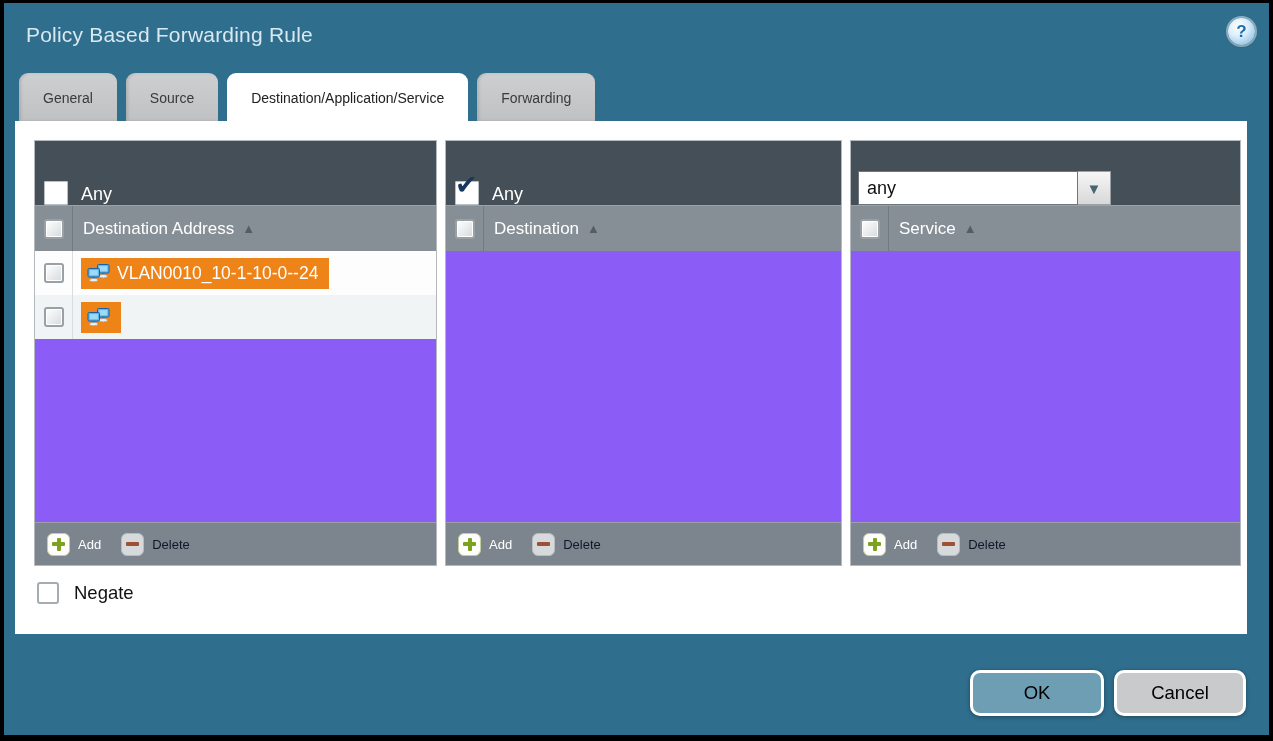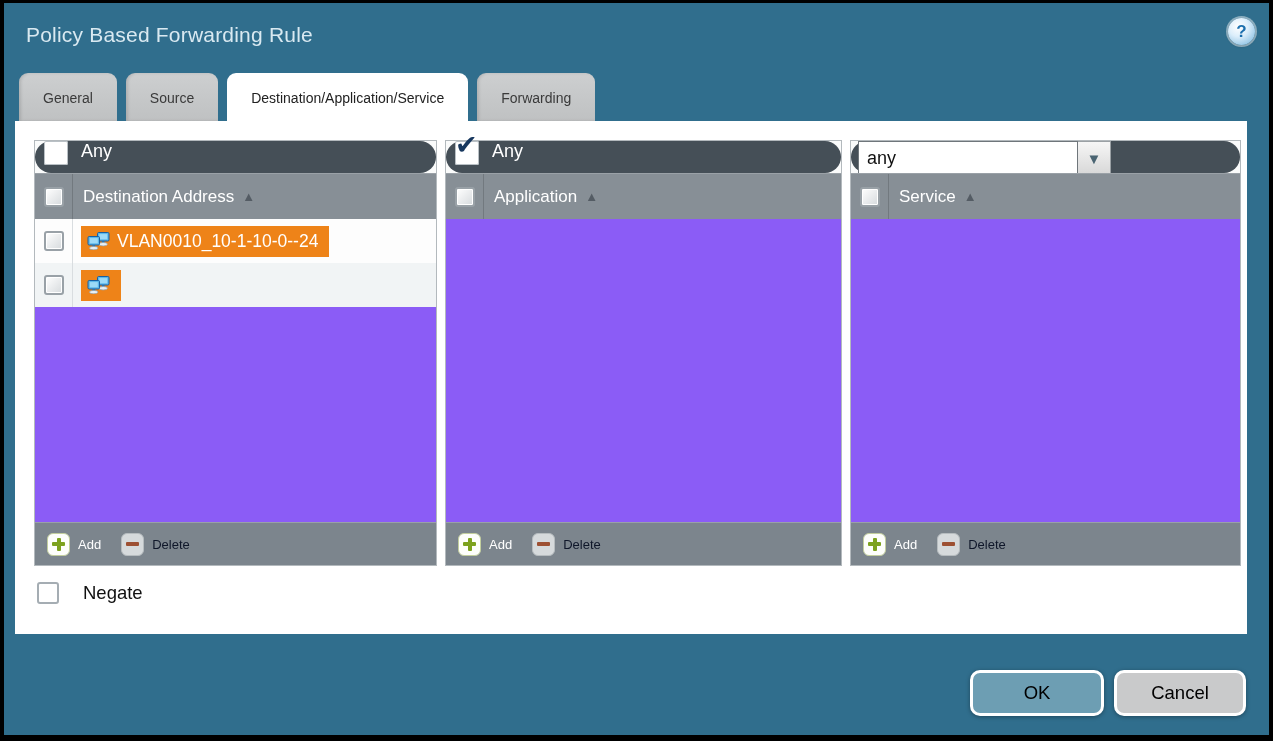--- a/index.html
+++ b/index.html
@@ -20,21 +20,21 @@
        background:linear-gradient(#cdcfd0,#bfc1c2); border-radius:9px 9px 0 0;
        box-shadow:inset 2px 0 3px rgba(0,0,0,.12); cursor:pointer; white-space:nowrap;}
   .tab.active{background:#fff; color:#222; box-shadow:none;}
 
   
   .content{position:absolute; left:11px; right:22px; top:118px; bottom:101px; background:#fff; z-index:2;}
   .cols{position:absolute; left:19px; right:6px; top:19px; height:426px; display:flex; gap:8px;}
   .col{border:1px solid #b3b9bd; display:flex; flex-direction:column; background:#fafbfb; box-sizing:border-box;}
   .col-dest{width:403px;} .col-apps{width:397px;} .col-svc{flex:1;}
 
-  .col-topbar{height:32px; background:#454f57; display:flex; align-items:flex-start; padding-left:9px; gap:13px; flex:none;border-radius:16px;}
+  .col-topbar{height:64px; background:#454f57; display:flex; align-items:flex-end; padding-left:9px; gap:13px; flex:none;}
   .anylabel{color:#fff; font-size:18px;}
 
   .col-header{height:45px; background:#878f96; border-top:1px solid #9aa1a7; display:flex; align-items:center; flex:none;}
   .cbcell{width:37px; flex:none; display:flex; align-items:center; justify-content:center; align-self:stretch;}
   .col-header .cbcell{border-right:1px solid rgba(0,0,0,.15);}
   .hlabel{color:#fff; font-size:17px; margin-left:10px;}
   .sort{color:#545c64; font-size:13px; margin-left:8px;}
 
   .col-list{flex:1; background:#8b5cf6; overflow:hidden;}
   .row{height:44px; display:flex; align-items:center; background:#fdfdfd; cursor:pointer;}
@@ -61,21 +61,21 @@
             border:2px solid #99a1a7; border-radius:3px; box-shadow:inset 0 0 0 1px #fff;}
   .cb-negate{width:22px; height:22px; background:#fff; border:2px solid #a5adb3; border-radius:3px;}
 
   
   .dd{display:flex; align-items:center; margin-left:-2px;}
   .dd-box{width:220px; height:34px; background:#fff; border:1px solid #6f767b; display:flex; align-items:center; padding-left:8px; font-size:18px; color:#111; box-sizing:border-box;}
   .dd-btn{width:33px; height:34px; background:linear-gradient(#f6f6f6,#d8d8d8); border:1px solid #9aa0a4; border-left:none; display:flex; align-items:center; justify-content:center; box-sizing:border-box; cursor:pointer;}
   .dd-arrow{color:#4a6472; font-size:15px; line-height:15px;}
 
   
-  .negate-row{position:absolute; left:22px; top:461px; display:flex; align-items:center; gap:24px;}
+  .negate-row{position:absolute; left:22px; top:461px; display:flex; align-items:center; gap:15px;}
   .negate-label{font-size:18.5px; color:#111;}
 
   
   .btn{position:absolute; height:46px; border:3px solid #fff; border-radius:10px; font-size:18.5px; color:#000;
        font-family:"Liberation Sans", sans-serif; cursor:pointer; box-shadow:0 1px 4px rgba(0,0,0,.35);}
   .ok{left:966px; top:667px; width:134px; background:#6d9eb3;}
   .cancel{left:1110px; top:667px; width:132px; background:#c9cacb;}
 </style>
 </head>
 <body>
@@ -162,21 +162,21 @@
           <div class="col-topbar">
             <span class="cb cb-dark">
                 <span class="tick" style="display: block;">✔</span>
               </span>
             <span class="anylabel">Any</span>
           </div>
           <div class="col-header">
             <span class="cbcell">
                 <span class="cb cb-small"></span>
               </span>
-            <span class="hlabel">Application</span>
+            <span class="hlabel">Destination</span>
             <span class="sort">▲</span>
           </div>
           <div class="col-list"></div>
           <div class="col-footer">
             <span class="toolbtn">
               <span class="icon-plus"></span>
               <span>Add</span>
             </span>
             <span class="toolbtn disabled">
               <span class="icon-minus"></span>

